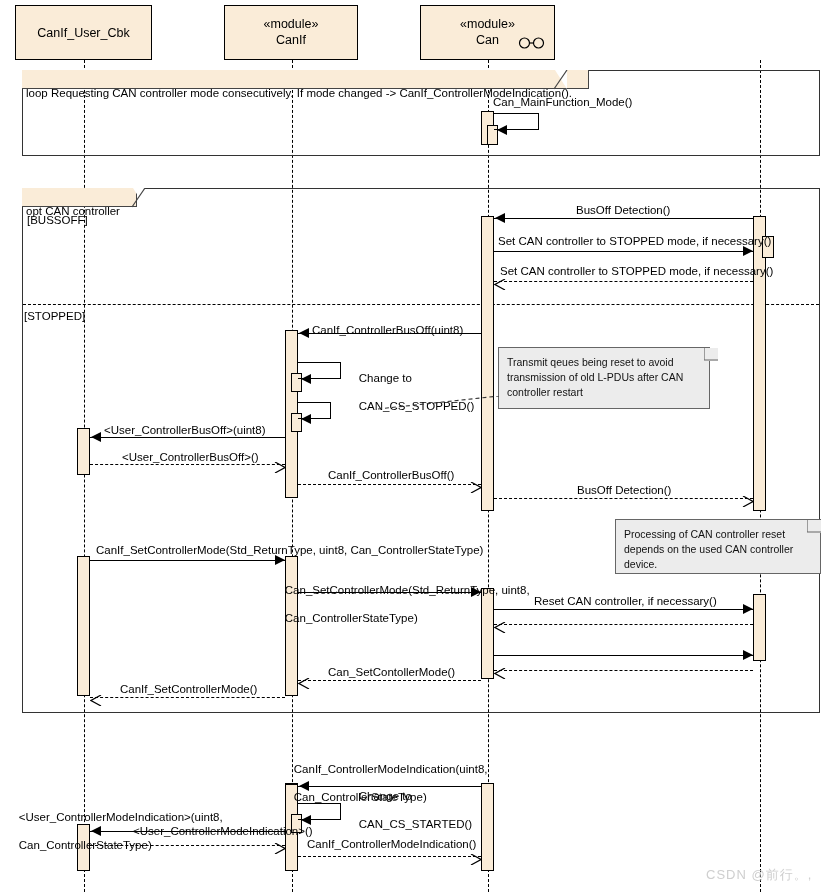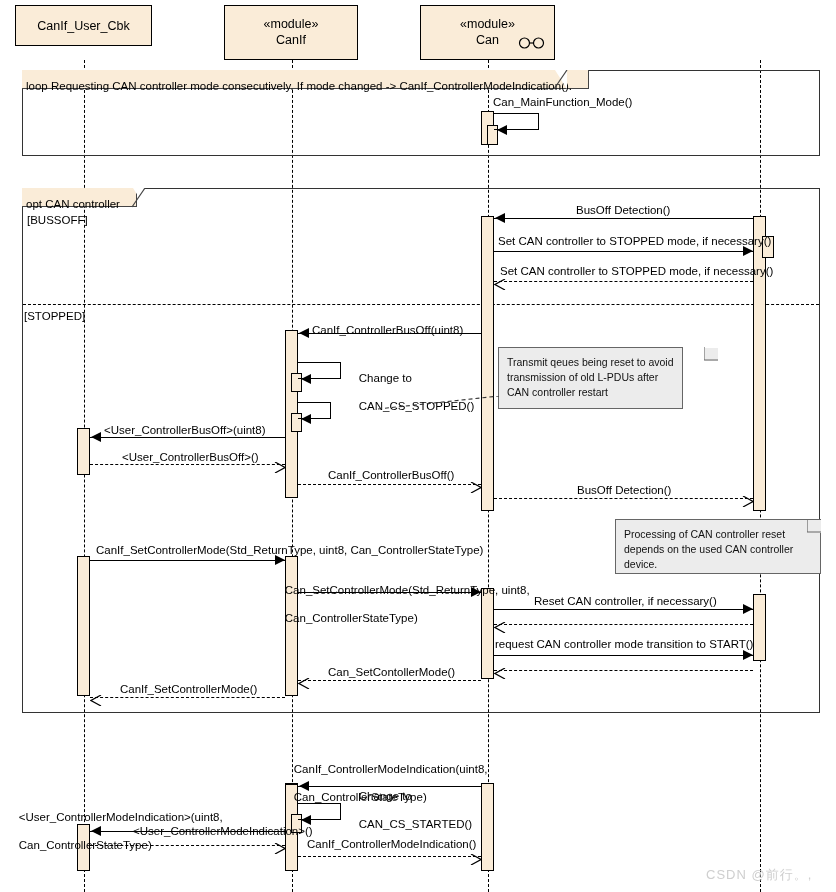--- a/index.html
+++ b/index.html
@@ -13,21 +13,21 @@
   .hdr .nm{font-size:12.5px;color:#000;line-height:16px;}
   .ballsocket{position:absolute;right:8px;bottom:6px;}
 
   
   .lifeline{position:absolute;width:0;border-left:1.3px dashed #000;}
   .actbar{position:absolute;background:#faecd8;border:1.1px solid #000;box-sizing:border-box;}
 
   
   .frag{position:absolute;border:1.6px solid #333;box-sizing:border-box;background:transparent;}
   .fraglabel{position:absolute;background:#faecd8;border:1.2px solid #444;border-top:none;border-left:none;
-             font-size:11.5px;line-height:14px;padding:9px 16px 1px 4px;white-space:nowrap;color:#000;
+             font-size:11.5px;line-height:14px;padding:16px 16px 1px 4px;white-space:nowrap;color:#000;
              box-sizing:border-box;}
   .guard{position:absolute;font-size:11.5px;color:#000;white-space:nowrap;}
   .divider{position:absolute;border-top:1.5px dashed #000;height:0;}
 
   
   .msgline{position:absolute;height:0;border-top:1.3px solid #000;}
   .msgline.dash{border-top:1.3px dashed #000;}
   .arrowR{position:absolute;width:0;height:0;border-top:5px solid transparent;border-bottom:5px solid transparent;border-left:10px solid #000;}
   .arrowL{position:absolute;width:0;height:0;border-top:5px solid transparent;border-bottom:5px solid transparent;border-right:10px solid #000;}
   .openR{position:absolute;width:10px;height:10px;}
@@ -44,21 +44,21 @@
             border-color:transparent transparent #ececec #ececec;}
   .notefoldline{position:absolute;width:14px;height:14px;}
 
   .watermark{position:absolute;font-size:13px;color:#cfcfcf;white-space:nowrap;letter-spacing:1px;}
 </style>
 </head>
 <body>
 
 <div id="canvas">
 
-  <div class="hdr" style="left:15px;top:5px;width:137px;height:41px;">
+  <div class="hdr" style="left:15px;top:5px;width:137px;height:55px;">
     <div class="nm">CanIf_User_Cbk</div>
   </div>
 
   <div class="hdr" style="left:224px;top:5px;width:134px;height:55px;">
     <div class="ster">«module»</div>
     <div class="nm">CanIf</div>
   </div>
 
   <div class="hdr" style="left:420px;top:5px;width:135px;height:55px;">
     <div class="ster">«module»</div>
@@ -138,21 +138,21 @@
   <div class="msgtext" style="left:346px;top:357px;">
     <span>Change to</span><br>
     <span>CAN_CS_STOPPED()</span>
   </div>
   <div class="selfbox" style="left:298px;top:362px;width:43px;height:17px;border-bottom:1.3px solid #000;"></div>
   <div class="arrowL" style="left:301px;top:374px;"></div>
 
   <div class="selfbox" style="left:298px;top:402px;width:33px;height:17px;border-bottom:1.3px solid #000;"></div>
   <div class="arrowL" style="left:301px;top:414px;"></div>
 
-  <div class="note" style="left:498px;top:347px;width:185px;height:62px;">Transmit qeues being reset to avoid transmission of old L-PDUs after CAN controller restart</div>
+  <div class="note" style="left:498px;top:347px;width:212px;height:62px;">Transmit qeues being reset to avoid transmission of old L-PDUs after CAN controller restart</div>
   <div class="notefold" style="left:705px;top:348px;"></div>
   <div class="notefoldline" style="left:704px;top:347px;">
     <svg width="15" height="15">
         <polyline points="0,0 0,13 14,13" fill="none" stroke="#666" stroke-width="1.2"></polyline>
       </svg>
   </div>
   <div style="position:absolute;left:378px;top:396px;width:122px;height:14px;">
     <svg width="122" height="14">
         <line x1="0" y1="13" x2="121" y2="0" stroke="#333" stroke-width="1.1" stroke-dasharray="4,3"></line>
       </svg>
@@ -214,21 +214,20 @@
   <div class="msgline" style="left:494px;top:609px;width:259px;"></div>
   <div class="arrowR" style="left:743px;top:604px;"></div>
 
   <div class="msgline dash" style="left:494px;top:624px;width:259px;"></div>
   <div class="openL" style="left:494px;top:619px;">
     <svg width="12" height="11">
         <polyline points="11,0 1,5.5 11,11" fill="none" stroke="#000" stroke-width="1.2"></polyline>
       </svg>
   </div>
 
-  <div class="msgtext" style="left:495px;top:637px;">request CAN controller mode transition to START()</div>
   <div class="msgline" style="left:494px;top:655px;width:259px;"></div>
   <div class="arrowR" style="left:743px;top:650px;"></div>
 
   <div class="msgline dash" style="left:494px;top:670px;width:259px;"></div>
   <div class="openL" style="left:494px;top:665px;">
     <svg width="12" height="11">
         <polyline points="11,0 1,5.5 11,11" fill="none" stroke="#000" stroke-width="1.2"></polyline>
       </svg>
   </div>
 

